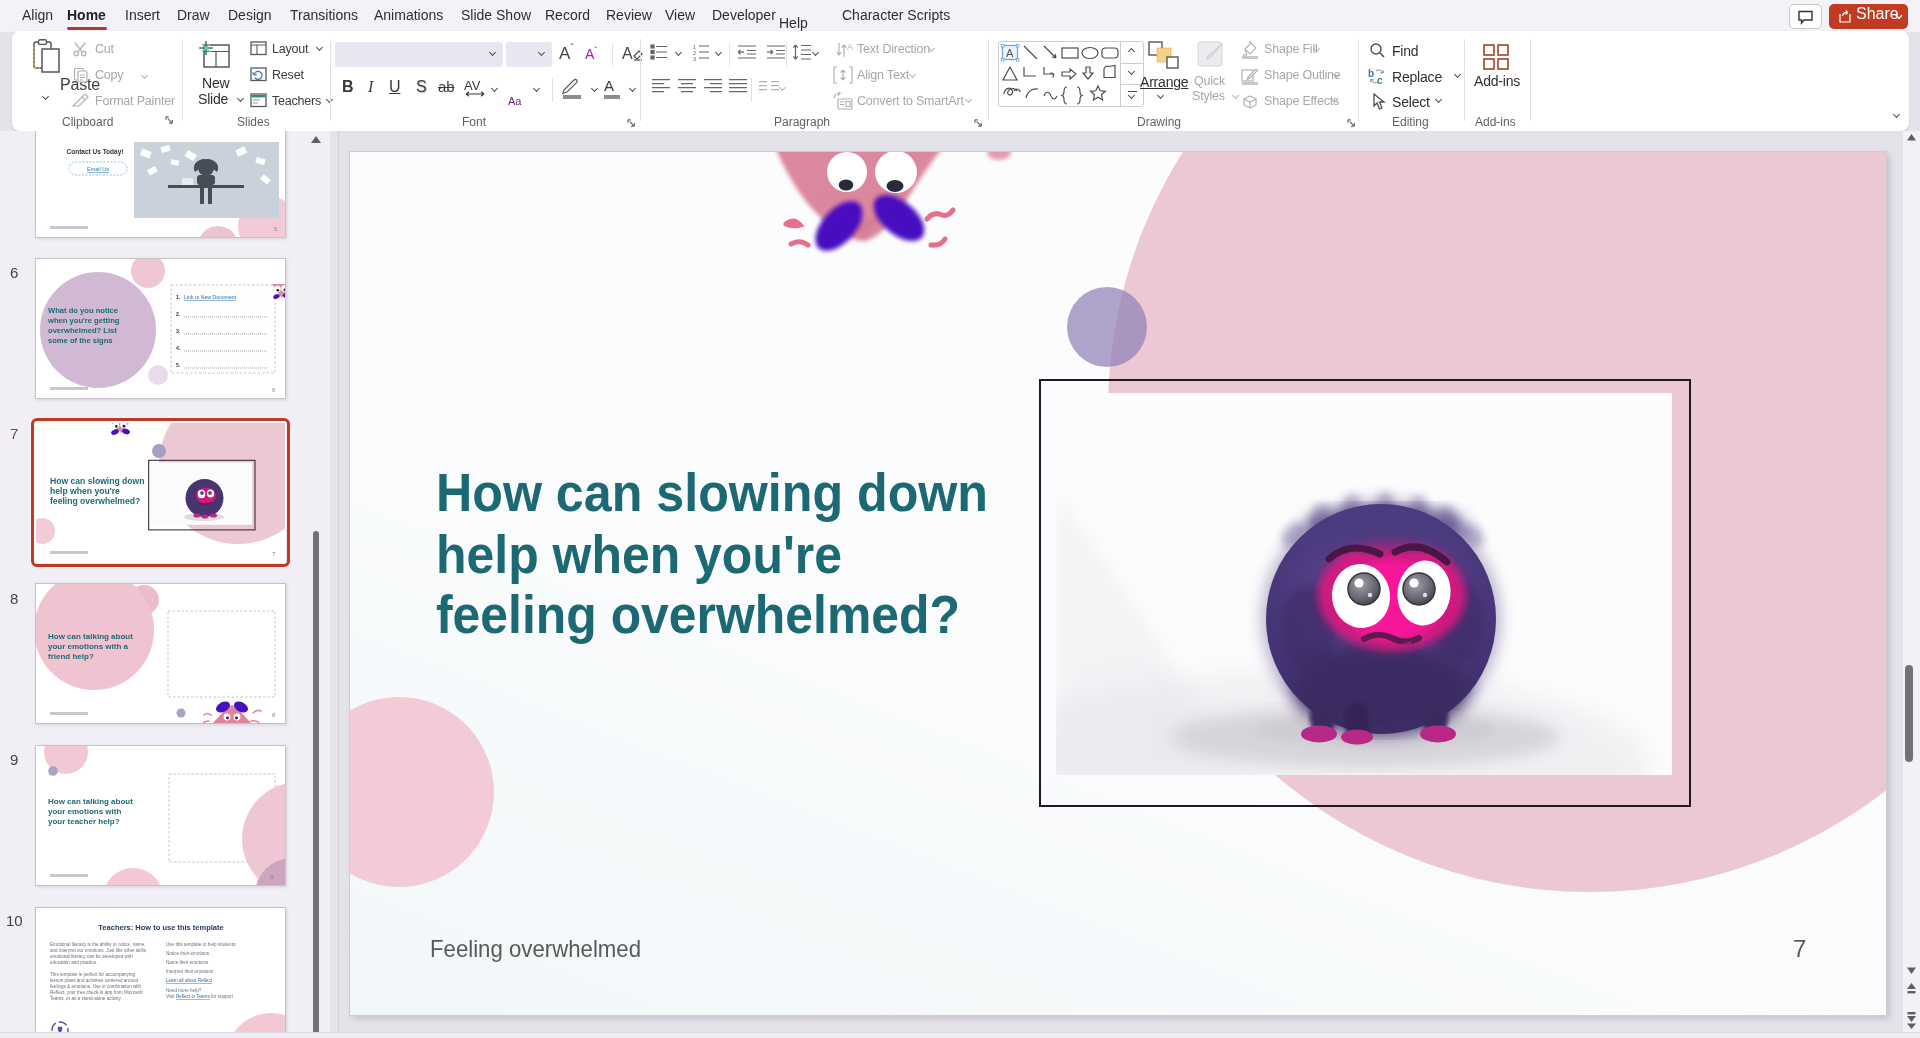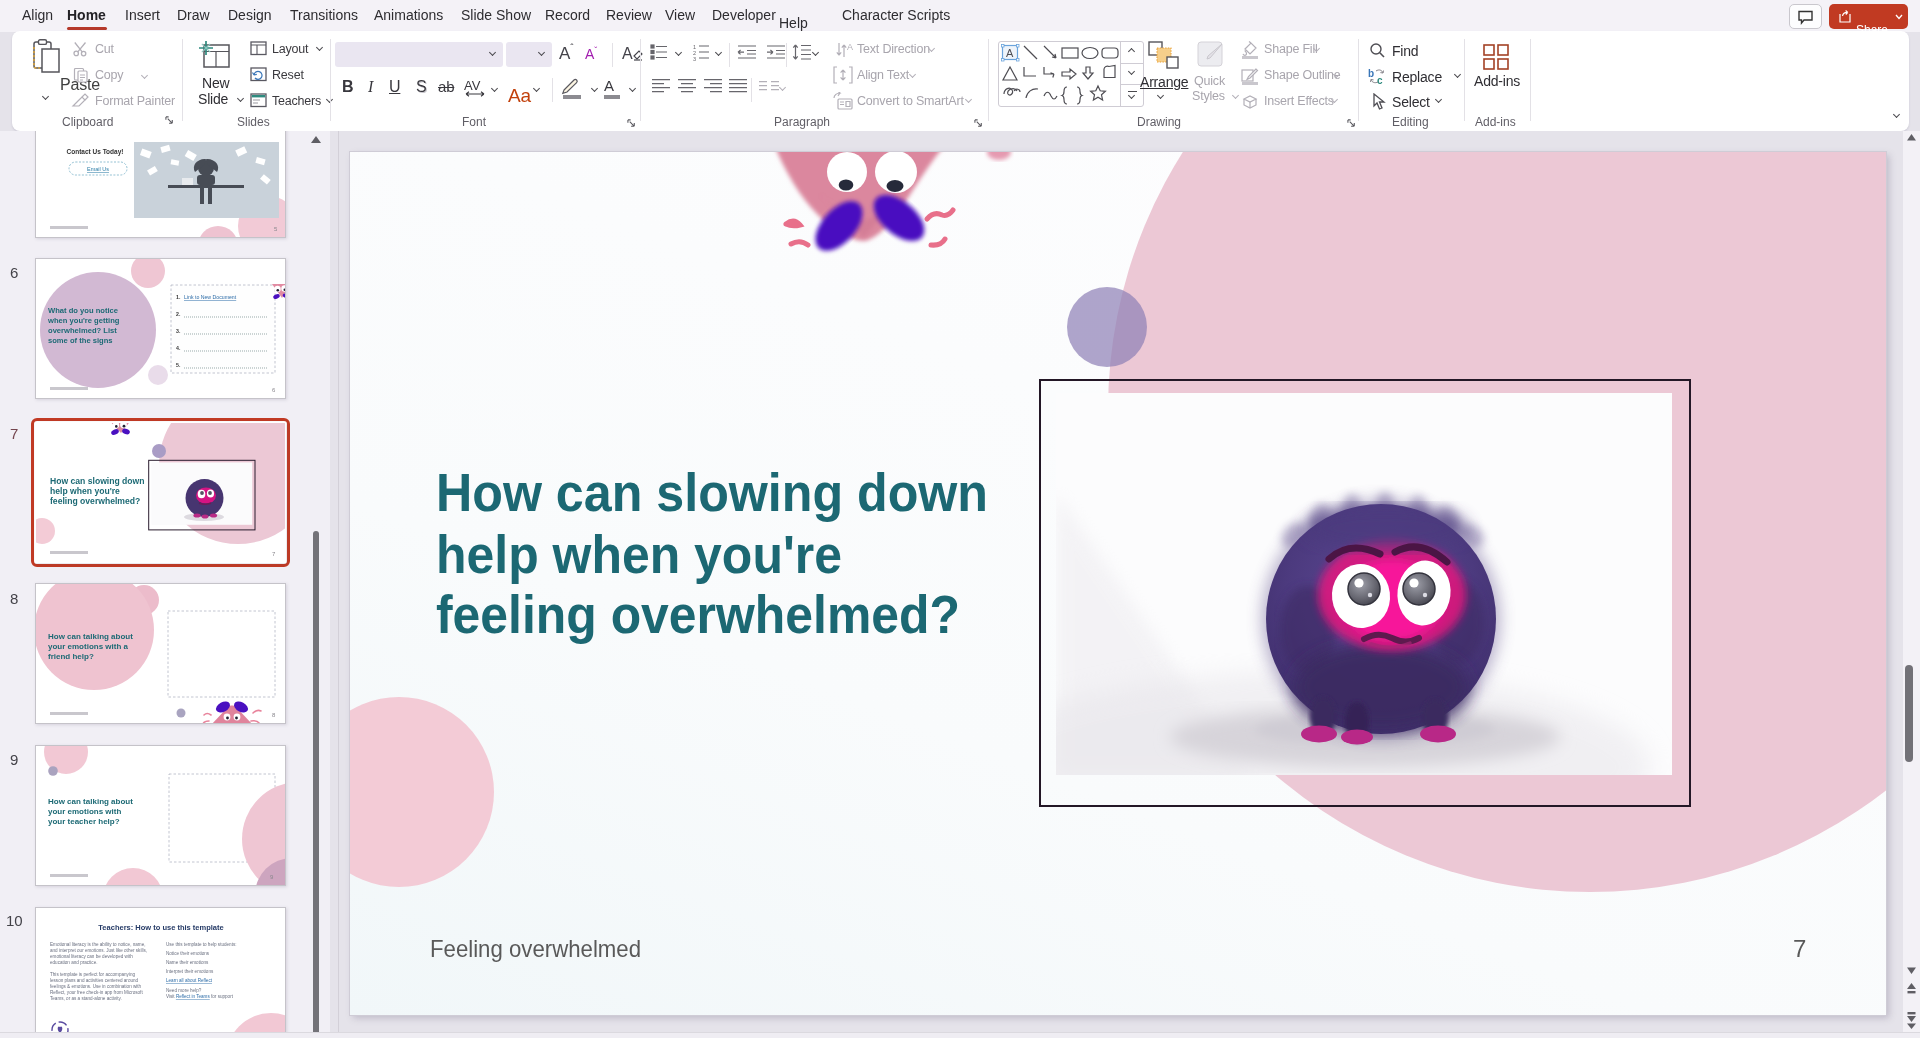--- a/index.html
+++ b/index.html
@@ -65,21 +65,21 @@
     <div id="cmtbtn">
       <svg width="31" height="23" viewBox="0 0 31 23">
         <path d="M9 6.5 H22 V15 H14 L11.5 18 V15 H9 Z" fill="none" stroke="#333" stroke-width="1.4"></path>
       </svg>
     </div>
     <div id="sharebtn">
       <svg width="16" height="16" viewBox="0 0 16 16" style="position:absolute;left:8px;top:4px;">
         <path d="M3 6 V14 H13 V6" fill="none" stroke="#fff" stroke-width="1.2"></path>
         <path d="M5.5 8 C6 5.5 8 4.2 10.8 4.4 M10.8 4.4 L8.6 2.5 M10.8 4.4 L8.8 6.5" fill="none" stroke="#fff" stroke-width="1.2"></path>
       </svg>
-      <span style="position:absolute;left:27px;top:19px;font-size:12px;">Share</span>
+      <span style="position:absolute;left:27px;top:1px;font-size:16px;">Share</span>
       <svg width="8" height="6" viewBox="0 0 8 6" style="position:absolute;left:66px;top:10px;">
         <path d="M1 1 L4 4.5 L7 1" fill="none" stroke="#fff" stroke-width="1.3"></path>
       </svg>
     </div>
   </div>
   <div id="ribbon">
 
     <svg class="ic" style="left:18px;top:8px;" width="32" height="36" viewBox="0 0 32 36">
       <rect x="4" y="3" width="17" height="26" rx="2" fill="#fff" stroke="#56555b" stroke-width="1.5"></rect>
       <path d="M4 8 V27 a2 2 0 0 0 2 2 H10" fill="none" stroke="#d9a33c" stroke-width="1.6" stroke-dasharray="2.2 1.8"></path>
@@ -163,21 +163,21 @@
     <div class="rtxt" style="left:330px;top:47px;font-size:16px;font-weight:bold;color:#39383e;">B</div>
     <div class="rtxt" style="left:356px;top:47px;font-size:16px;font-style:italic;font-family:'Liberation Serif',serif;color:#39383e;">I</div>
     <div class="rtxt" style="left:377px;top:47px;font-size:16px;text-decoration:underline;color:#39383e;">U</div>
     <div class="rtxt" style="left:404px;top:47px;font-size:16px;color:#39383e;text-shadow:1px 1px 0 #c9c7cd;">S</div>
     <div class="rtxt" style="left:426px;top:47px;font-size:15px;text-decoration:line-through;color:#39383e;">ab</div>
     <svg class="ic" style="left:452px;top:47px;" width="26" height="22" viewBox="0 0 26 22">
       <text x="0" y="12" font-size="13" fill="#39383e" font-family="Liberation Sans">AV</text>
       <path d="M2 16 h18 M2 16 l3-2.2 M2 16 l3 2.2 M20 16 l-3-2.2 M20 16 l-3 2.2" stroke="#39383e" stroke-width="1.1" fill="none"></path>
     </svg>
     <div class="cv" style="left:480px;top:55px;"></div>
-    <div class="rtxt" style="left:496px;top:54px;font-size:19px;color:#c2410c;">Aa</div>
+    <div class="rtxt" style="left:496px;top:64px;font-size:11px;color:#701a75;">Aa</div>
     <div class="cv" style="left:522px;top:55px;"></div>
     <div class="gsep" style="left:540px;top:47px;height:24px;"></div>
     <svg class="ic" style="left:548px;top:45px;" width="26" height="26" viewBox="0 0 26 26">
       <path d="M4 14 L14 4 a1.8 1.8 0 0 1 2.6 2.6 L7 16 l-4.2 1.4 Z" fill="#fdf6e3" stroke="#5a595f" stroke-width="1.2"></path>
       <rect x="3" y="19" width="18" height="4" fill="#8c8b91"></rect>
     </svg>
     <div class="cv" style="left:580px;top:55px;"></div>
     <svg class="ic" style="left:590px;top:45px;" width="24" height="26" viewBox="0 0 24 26">
       <text x="2" y="15" font-size="15" fill="#39383e" font-family="Liberation Sans">A</text>
       <rect x="2" y="19" width="16" height="4" fill="#8c8b91"></rect>
@@ -348,21 +348,21 @@
     </svg>
     <div class="rtxt dis" style="left:1252px;top:37px;">Shape Outline</div>
     <div class="cv dis" style="left:1322px;top:41px;"></div>
     <svg class="ic" style="left:1228px;top:62px;" width="20" height="18" viewBox="0 0 20 18">
       <g stroke="#b3b0b8" stroke-width="1.2" fill="none">
         <path d="M4 6 L10 3 l6 3 -6 3 z"></path>
         <path d="M4 6 v6 l6 3 6-3 V6"></path>
         <path d="M10 9 v6"></path>
       </g>
     </svg>
-    <div class="rtxt dis" style="left:1252px;top:63px;">Insert Effects</div>
+    <div class="rtxt dis" style="left:1252px;top:63px;">Shape Effects</div>
     <div class="cv dis" style="left:1320px;top:66px;"></div>
     <div class="glabel" style="left:1125px;">Drawing</div>
     <svg class="dlauncher" style="left:1335px;top:88px;" width="11" height="11" viewBox="0 0 11 11">
       <path d="M1 1 H4 M1 1 V4 M3 3 L8 8 M8 8 V4.5 M8 8 H4.5" stroke="#5a595f" stroke-width="1.2" fill="none"></path>
     </svg>
     <div class="gsep" style="left:1346px;"></div>
 
     <svg class="ic" style="left:1357px;top:11px;" width="17" height="17" viewBox="0 0 17 17">
       <circle cx="7" cy="7" r="5" fill="none" stroke="#4e4d53" stroke-width="1.4"></circle>
       <path d="M10.8 10.8 L15 15" stroke="#4e4d53" stroke-width="1.6"></path>

